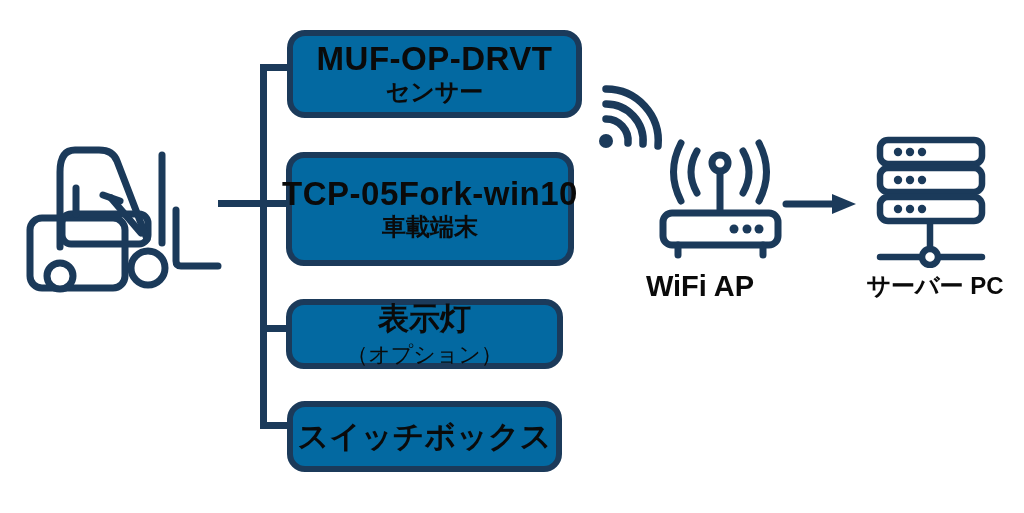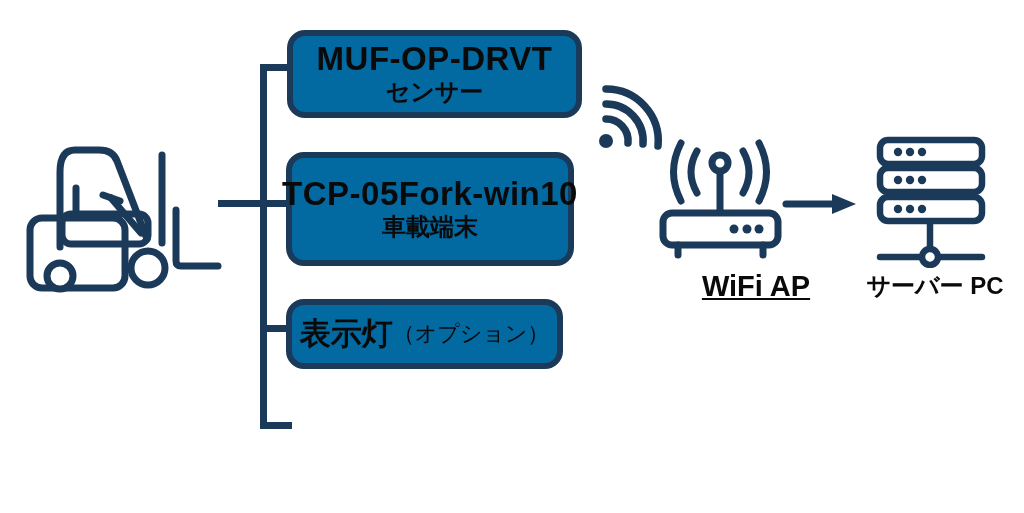--- a/index.html
+++ b/index.html
@@ -9,21 +9,21 @@
   }
   .line{position:absolute;background:#1b3a5a;}
   .node-box{
     position:absolute;box-sizing:border-box;background:#0369a1;
     border:6px solid #1b3a5a;border-radius:18px;
     display:flex;flex-direction:column;align-items:center;justify-content:center;
     color:#0a0a0a;text-align:center;
   }
   .node-box .title{font-weight:bold;font-size:33px;line-height:1.1;letter-spacing:0.5px;white-space:nowrap;}
   .node-box .subtitle{font-weight:bold;font-size:24px;line-height:1.2;white-space:nowrap;}
-  .node-box .inline-row{display:flex;align-items:center;justify-content:center;white-space:nowrap;}
+  .node-box .inline-row{display:flex;align-items:center;justify-content:center;white-space:nowrap;flex-direction:column;}
   .node-box .title-sm{font-weight:bold;font-size:31px;white-space:nowrap;}
   .node-box .note{font-weight:normal;font-size:22px;white-space:nowrap;}
   .icon{position:absolute;}
   .icon svg{display:block;}
   .ink-stroke{fill:none;stroke:#1b3a5a;stroke-linecap:round;stroke-linejoin:round;}
   .ink-fill{fill:#1b3a5a;stroke:none;}
   .ink-stroke-whitefill{fill:#ffffff;stroke:#1b3a5a;}
   .icon-label{
     position:absolute;font-weight:bold;color:#0a0a0a;font-size:29px;
     text-align:center;white-space:nowrap;
@@ -65,20 +65,23 @@
     <div class="subtitle">車載端末</div>
   </div>
 
   <div class="node-box" style="left:286px;top:299px;width:277px;height:70px;">
     <div class="inline-row">
       <span class="title-sm">表示灯</span>
       <span class="note">（オプション）</span>
     </div>
   </div>
 
+  <div class="node-box" style="left:287px;top:401px;width:275px;height:71px;">
+    <div class="title-sm">スイッチボックス</div>
+  </div>
 
   <div class="icon" style="left:580px;top:72px;">
     <svg width="100" height="100" viewBox="0 0 100 100">
       <circle class="ink-fill" cx="26" cy="69" r="7"></circle>
       <path class="ink-stroke" stroke-width="7.5" d="M 26 47 A 22 22 0 0 1 48 71"></path>
       <path class="ink-stroke" stroke-width="7.5" d="M 26 32 A 37 37 0 0 1 63 72"></path>
       <path class="ink-stroke" stroke-width="7.5" d="M 26 17 A 52 52 0 0 1 78 74"></path>
     </svg>
   </div>
 
@@ -91,21 +94,21 @@
       <path class="ink-stroke" stroke-width="7" d="M 31 5 Q 16 34 31 63"></path>
       <path class="ink-stroke" stroke-width="7" d="M 109 5 Q 124 34 109 63"></path>
       <rect class="ink-stroke-whitefill" stroke-width="7" x="13" y="75" width="115" height="32" rx="9"></rect>
       <path class="ink-stroke" stroke-width="7" d="M 28 107 V 117"></path>
       <path class="ink-stroke" stroke-width="7" d="M 113 107 V 117"></path>
       <circle class="ink-fill" cx="84" cy="91" r="4.5"></circle>
       <circle class="ink-fill" cx="97" cy="91" r="4.5"></circle>
       <circle class="ink-fill" cx="109" cy="91" r="4.5"></circle>
     </svg>
   </div>
-  <div class="icon-label" style="left:681px;top:270px;width:150px;text-decoration:underline;">WiFi AP</div>
+  <div class="icon-label" style="left:625px;top:270px;width:150px;">WiFi AP</div>
 
   <div class="icon" style="left:782px;top:191px;">
     <svg width="78" height="26" viewBox="0 0 78 26">
       <path class="ink-stroke" stroke-width="7" d="M 4 13 H 50"></path>
       <polygon class="ink-fill" points="50,3 74,13 50,23"></polygon>
     </svg>
   </div>
 
   <div class="icon" style="left:866px;top:128px;">
     <svg width="130" height="140" viewBox="0 0 130 140">

